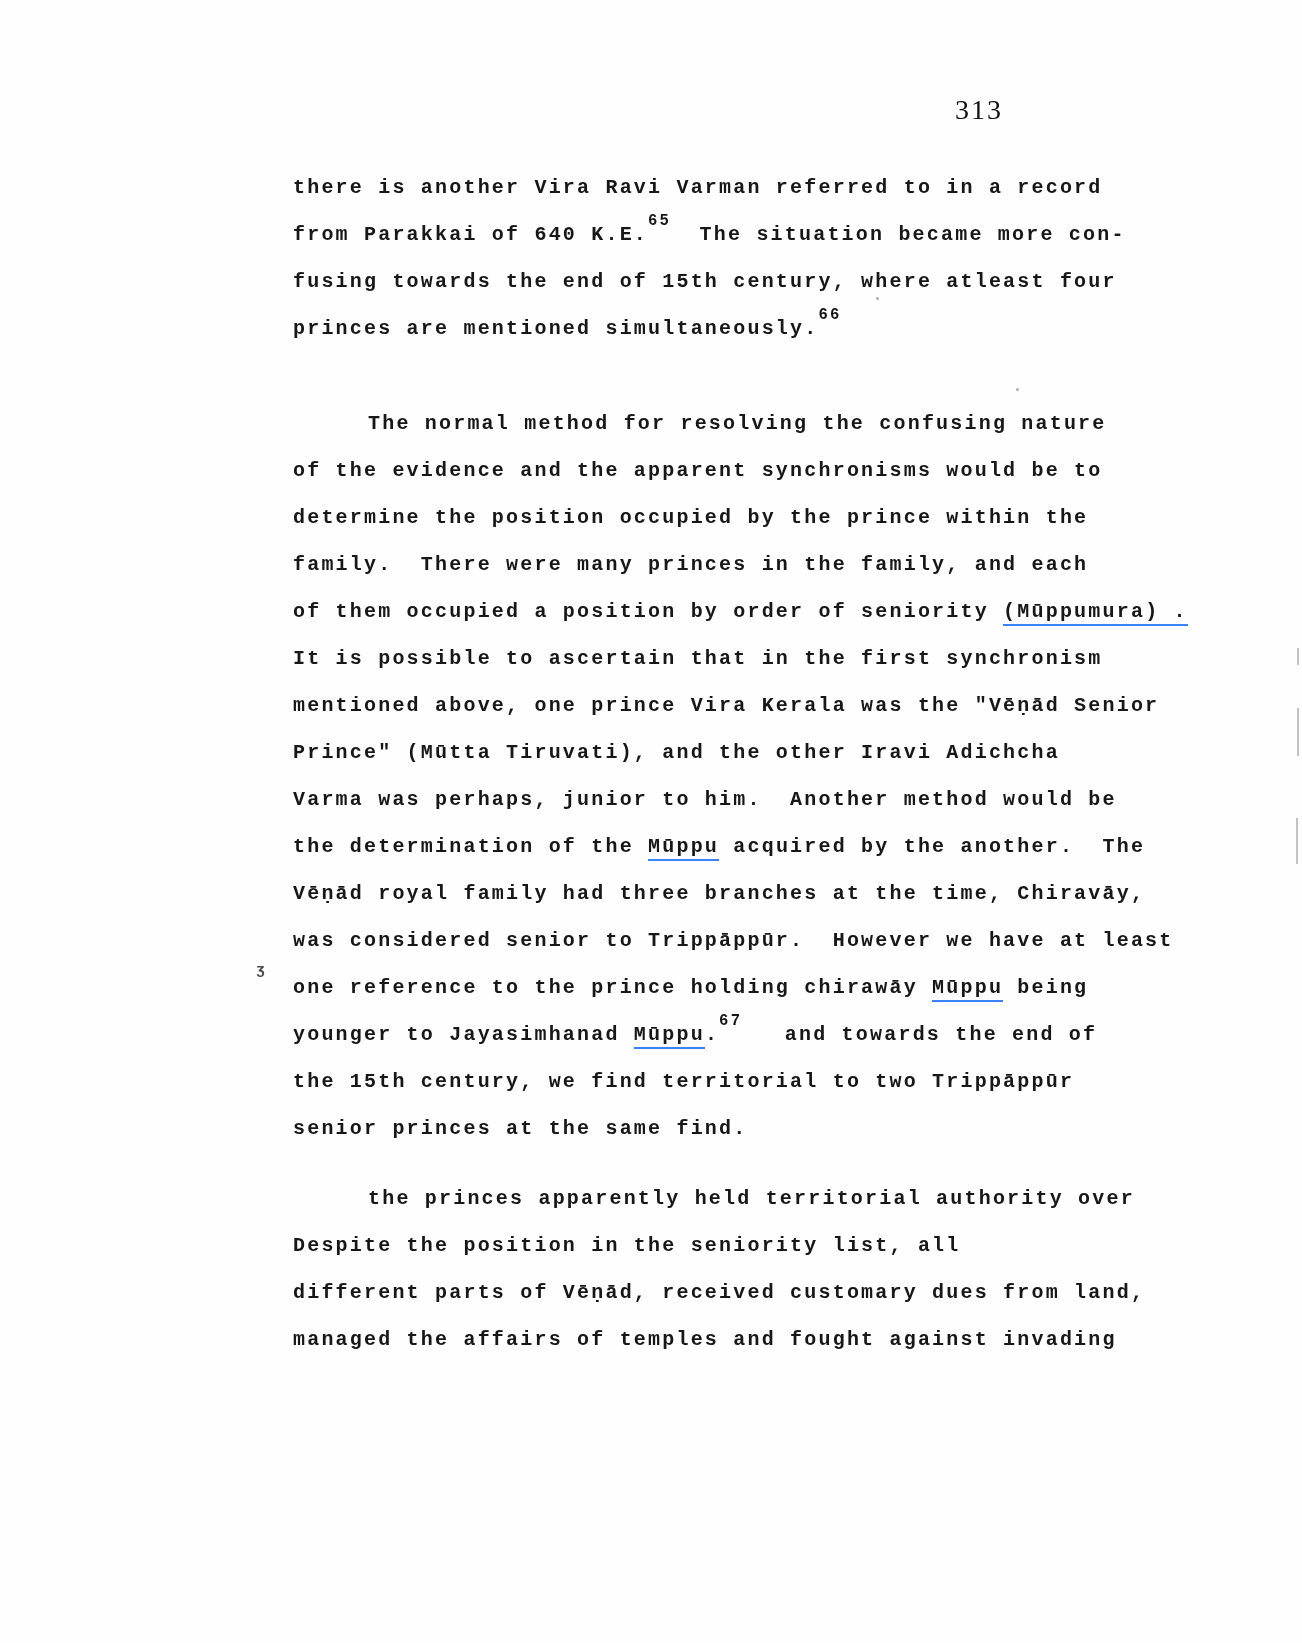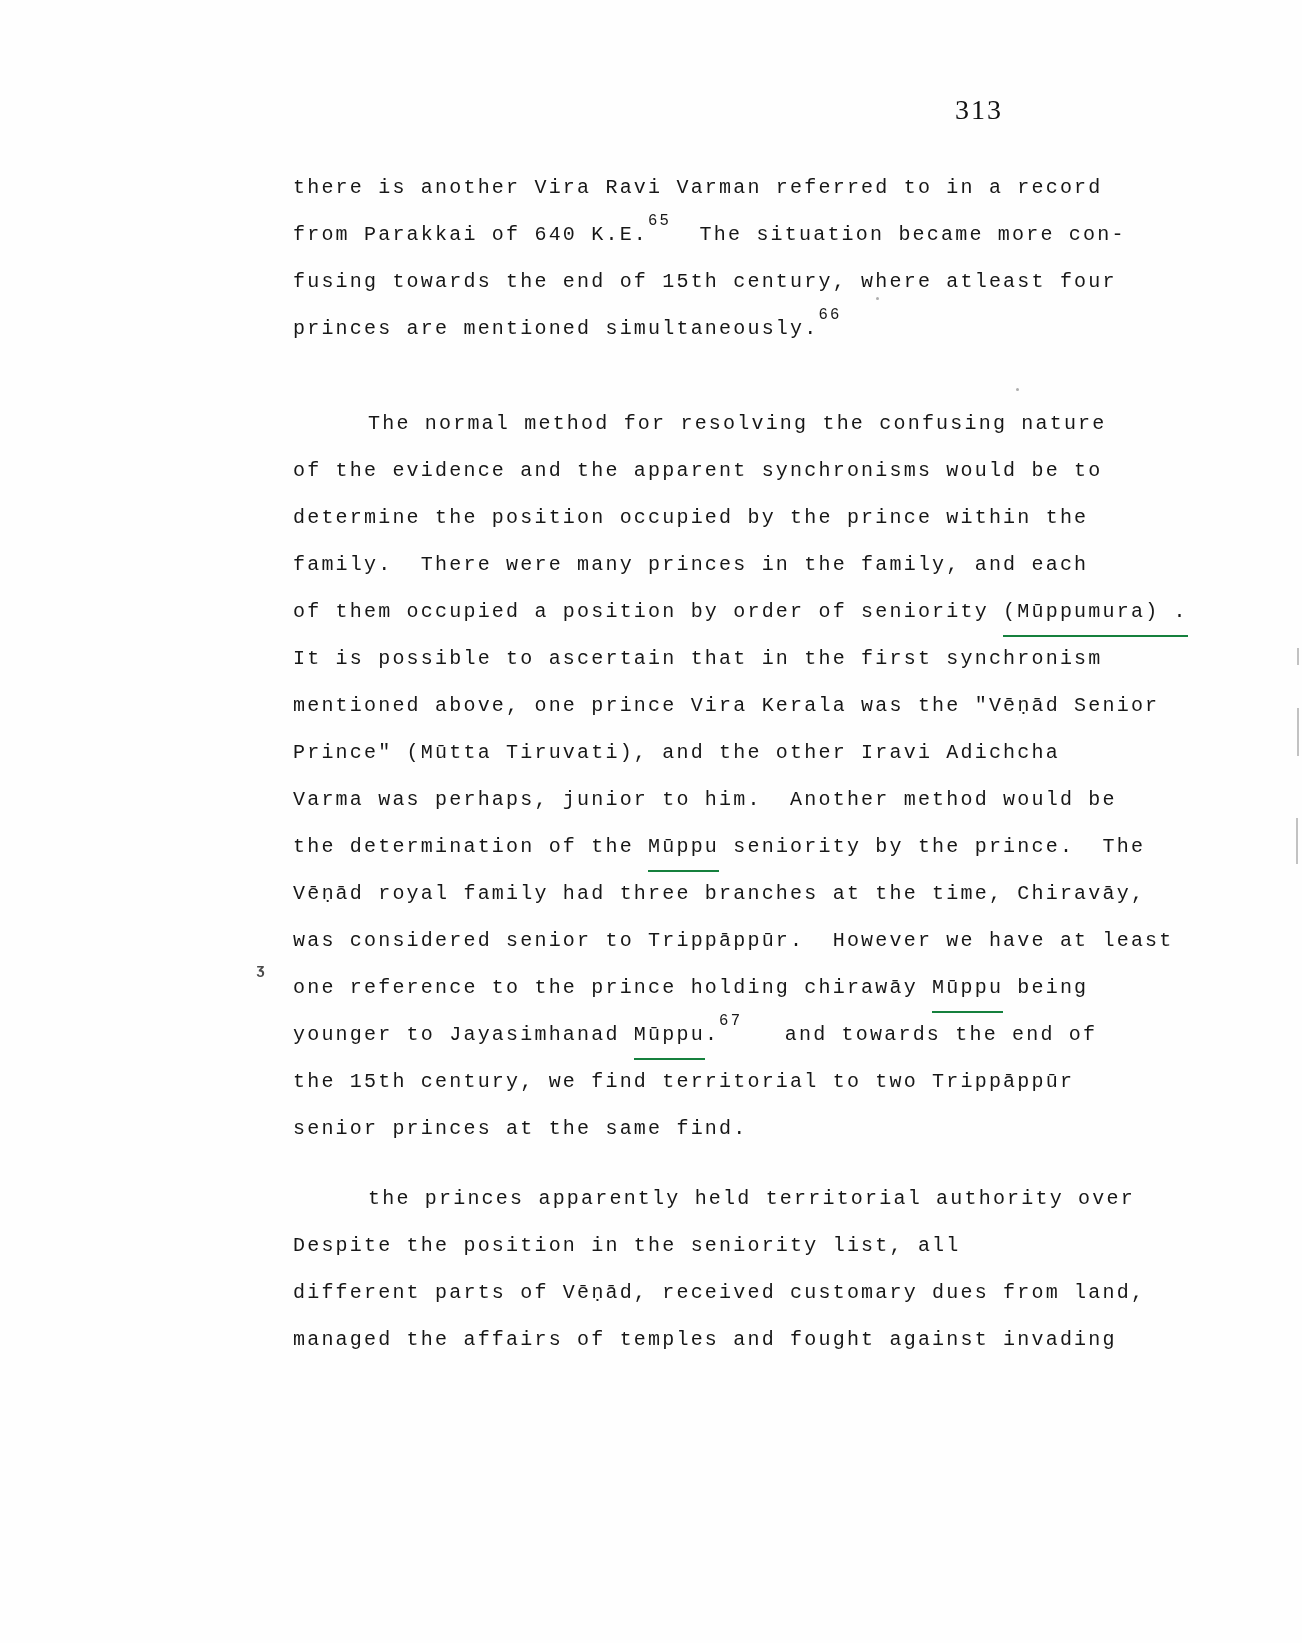--- a/index.html
+++ b/index.html
@@ -27,25 +27,25 @@
     width:910px;
   }
   .paragraph { margin:0; }
   .paragraph:nth-child(2) { margin-top:48px; }
   .paragraph:nth-child(3) { margin-top:23px; }
   .line {
     white-space:pre;
     height:47px;
     line-height:47px;
     font-size:20px;
-    font-weight:400;
+    font-weight:700;
     letter-spacing:2.2px;
   }
   .indent .line:first-child { padding-left:75px; }
-  .u { border-bottom:2px solid #15803d; padding-bottom:12px; }
+  .u { border-bottom:2px solid #3b82f6; padding-bottom:1px; }
   sup {
     font-size:0.78em;
     line-height:0;
     position:relative;
     top:-0.45em;
     letter-spacing:2.2px;
   }
   .margin-glyph {
     position:absolute;
     left:256px; top:962px;
@@ -87,21 +87,21 @@
       <div class="paragraph indent">
         <div class="line"><span>The normal method for resolving the confusing nature</span></div>
         <div class="line"><span>of the evidence and the apparent synchronisms would be to</span></div>
         <div class="line"><span>determine the position occupied by the prince within the</span></div>
         <div class="line"><span>family.  There were many princes in the family, and each</span></div>
         <div class="line"><span>of them occupied a position by order of seniority </span><span class="u">(Mūppumura) .</span></div>
         <div class="line"><span>It is possible to ascertain that in the first synchronism</span></div>
         <div class="line"><span>mentioned above, one prince Vira Kerala was the "Vēṇād Senior</span></div>
         <div class="line"><span>Prince" (Mūtta Tiruvati), and the other Iravi Adichcha</span></div>
         <div class="line"><span>Varma was perhaps, junior to him.  Another method would be</span></div>
-        <div class="line"><span>the determination of the </span><span class="u">Mūppu</span><span> seniority by the prince.  The</span></div>
+        <div class="line"><span>the determination of the </span><span class="u">Mūppu</span><span> acquired by the another.  The</span></div>
         <div class="line"><span>Vēṇād royal family had three branches at the time, Chiravāy,</span></div>
         <div class="line"><span>was considered senior to Trippāppūr.  However we have at least</span></div>
         <div class="line"><span>one reference to the prince holding chirawāy </span><span class="u">Mūppu</span><span> being</span></div>
         <div class="line"><span>younger to Jayasimhanad </span><span class="u">Mūppu</span><span>.</span><sup>67</sup><span>   and towards the end of</span></div>
         <div class="line"><span>the 15th century, we find territorial to two Trippāppūr</span></div>
         <div class="line"><span>senior princes at the same find.</span></div>
       </div>
       <div class="paragraph indent">
         <div class="line"><span>the princes apparently held territorial authority over</span></div>
         <div class="line"><span>Despite the position in the seniority list, all</span></div>

